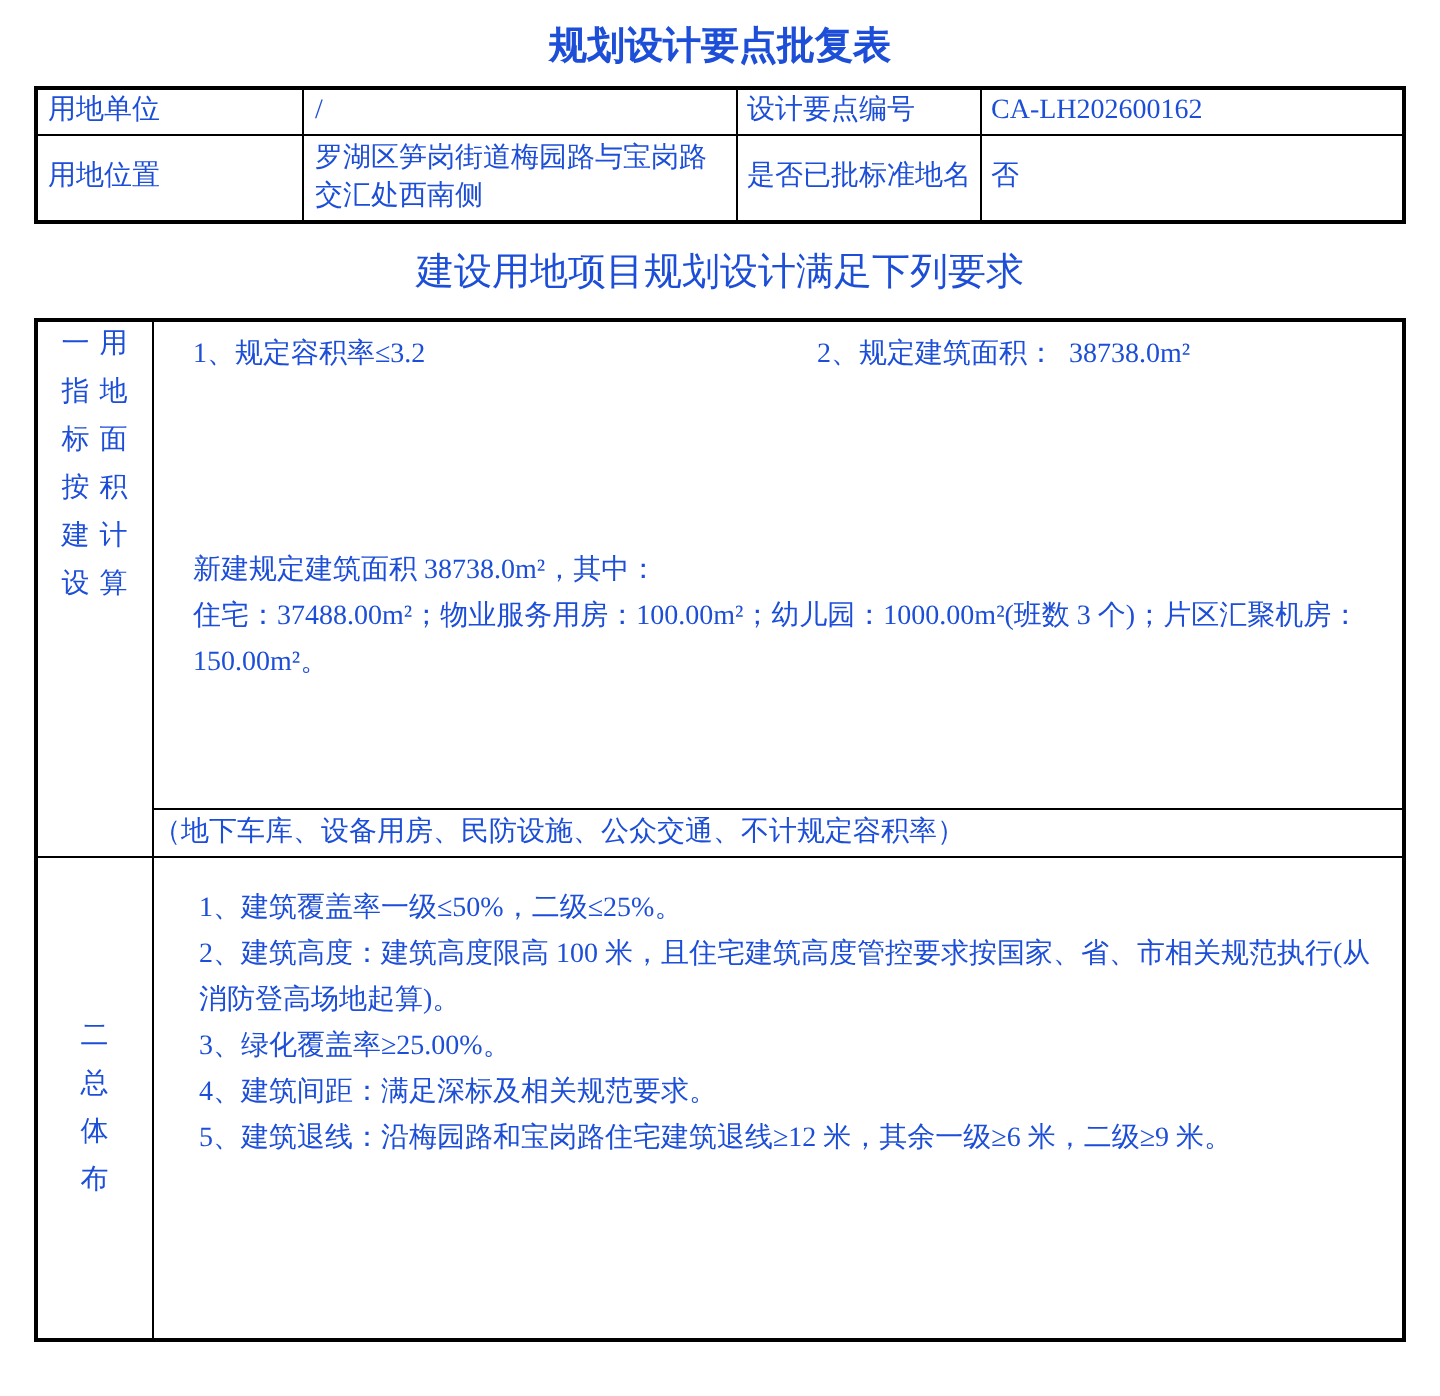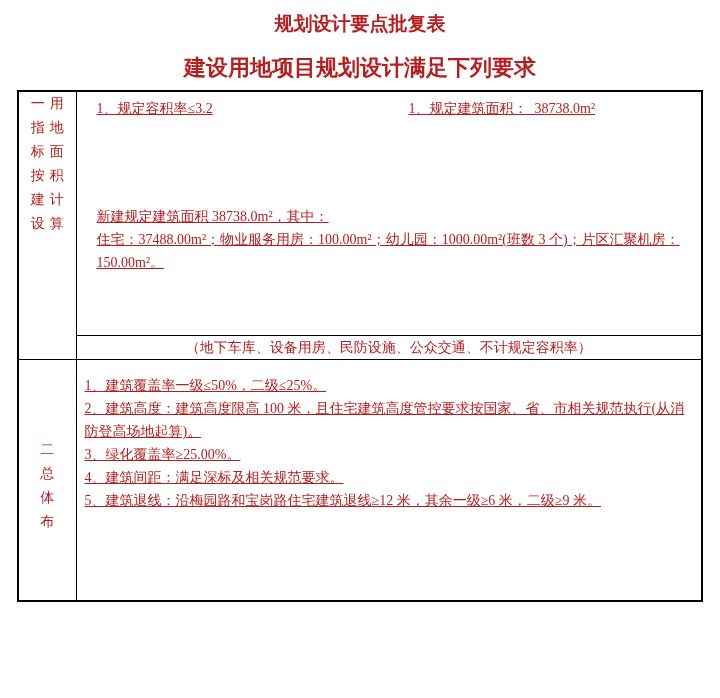--- a/index.html
+++ b/index.html
@@ -1,70 +1,82 @@
 <!DOCTYPE html>
 <html><head>
 <meta charset="utf-8">
 <style>
   html,body{margin:0;padding:0;background:#fff;}
   .page{
     width:720px;height:698px;background:#ffffff;overflow:hidden;
-    font-family:"Liberation Serif","DejaVu Serif",serif;color:#b91c1c;
+    font-family:"Liberation Serif","DejaVu Serif",serif;color:#1d4ed8;
     position:relative;
   }
   .doc-title{
     text-align:center;font-weight:bold;font-size:19px;line-height:25px;
     padding-top:11px;font-family:"Liberation Sans","DejaVu Sans",sans-serif;
   }
   .doc-title2{
-    text-align:center;font-weight:bold;font-size:22px;line-height:26px;
+    text-align:center;font-weight:normal;font-size:19px;line-height:26px;
     margin-top:12px;font-family:"Liberation Sans","DejaVu Sans",sans-serif;
   }
   table{border-collapse:collapse;table-layout:fixed;margin:0 auto;width:684px;}
   .t1{margin-top:7px;border:2px solid #000;}
   .t1 td{
     border:1px solid #000;font-size:14px;padding:1px 5px;line-height:19px;
     overflow:hidden;vertical-align:middle;
   }
   .t1 td.lab{white-space:nowrap;}
   .t1 td.wrap{word-break:break-all;}
   .t1 td.area{white-space:pre-wrap;}
   .t1 tr{height:23px;}
   .t1 tr.tall{height:44px;}
   .t2{margin-top:9px;border:2px solid #000;}
   .t2 td{border:1px solid #000;font-size:14px;padding:0;overflow:hidden;vertical-align:top;}
   .vhdr-cell{vertical-align:middle;}
   .vhdr{display:flex;justify-content:center;gap:4px;}
   .vcol{white-space:pre-line;text-align:center;font-size:14px;line-height:24px;width:15px;}
   .vhdr2{margin:78px auto 0;}
-  .content1{height:243px;text-decoration:underline;}
+  .content1{height:243px;}
   .line1{display:flex;padding:7px 0 0 20px;line-height:20px;white-space:pre-wrap;}
   .line1 .sp1{flex:0 0 312px;}
   .para{margin:86px 18px 0 20px;line-height:23px;word-break:break-all;}
-  .note-cell{height:23px;text-align:center;line-height:23px;font-size:14px;vertical-align:middle;font-family:Liberation Serif, serif;}
+  .note-cell{height:23px;line-height:23px;font-size:14px;vertical-align:middle;font-family:Liberation Serif, serif;}
   .content2{height:240px;}
-  .content2-inner{padding:14px 14px 0 8px;text-decoration:underline;}
+  .content2-inner{padding:14px 14px 0 23px;}
   .req-item{line-height:23px;word-break:break-all;}
 </style>
 </head>
 <body>
 
 <div class="page">
 
   <div class="doc-title">规划设计要点批复表</div>
 
   <table class="t1">
     <colgroup>
       <col style="width:134px">
         <col style="width:98px">
         <col style="width:118px">
         <col style="width:122px">
         <col style="width:212px">
     </colgroup>
     <tbody>
+      <tr>
+        <td class="lab">用地单位</td>
+        <td class="wrap" colspan="2">/</td>
+        <td class="lab">设计要点编号</td>
+        <td>CA-LH202600162</td>
+      </tr>
+      <tr class="tall">
+        <td class="lab">用地位置</td>
+        <td class="wrap" colspan="2">罗湖区笋岗街道梅园路与宝岗路交汇处西南侧</td>
+        <td class="lab">是否已批标准地名</td>
+        <td>否</td>
+      </tr>
     </tbody>
   </table>
 
   <div class="doc-title2">建设用地项目规划设计满足下列要求</div>
 
   <table class="t2">
     <colgroup>
       <col style="width:58px">
         <col style="width:626px">
     </colgroup>
@@ -82,21 +94,21 @@
 地
 面
 积
 计
 算</div>
           </div>
         </td>
         <td class="content1">
           <div class="line1">
             <span class="sp1">1、规定容积率≤3.2</span>
-            <span>1、规定建筑面积：  38738.0m²</span>
+            <span>2、规定建筑面积：  38738.0m²</span>
           </div>
           <div class="para">
             <div>新建规定建筑面积 38738.0m²，其中：</div>
             <div>住宅：37488.00m²；物业服务用房：100.00m²；幼儿园：1000.00m²(班数 3 个)；片区汇聚机房：150.00m²。</div>
           </div>
         </td>
       </tr>
       <tr>
         <td class="note-cell">（地下车库、设备用房、民防设施、公众交通、不计规定容积率）</td>
       </tr>

